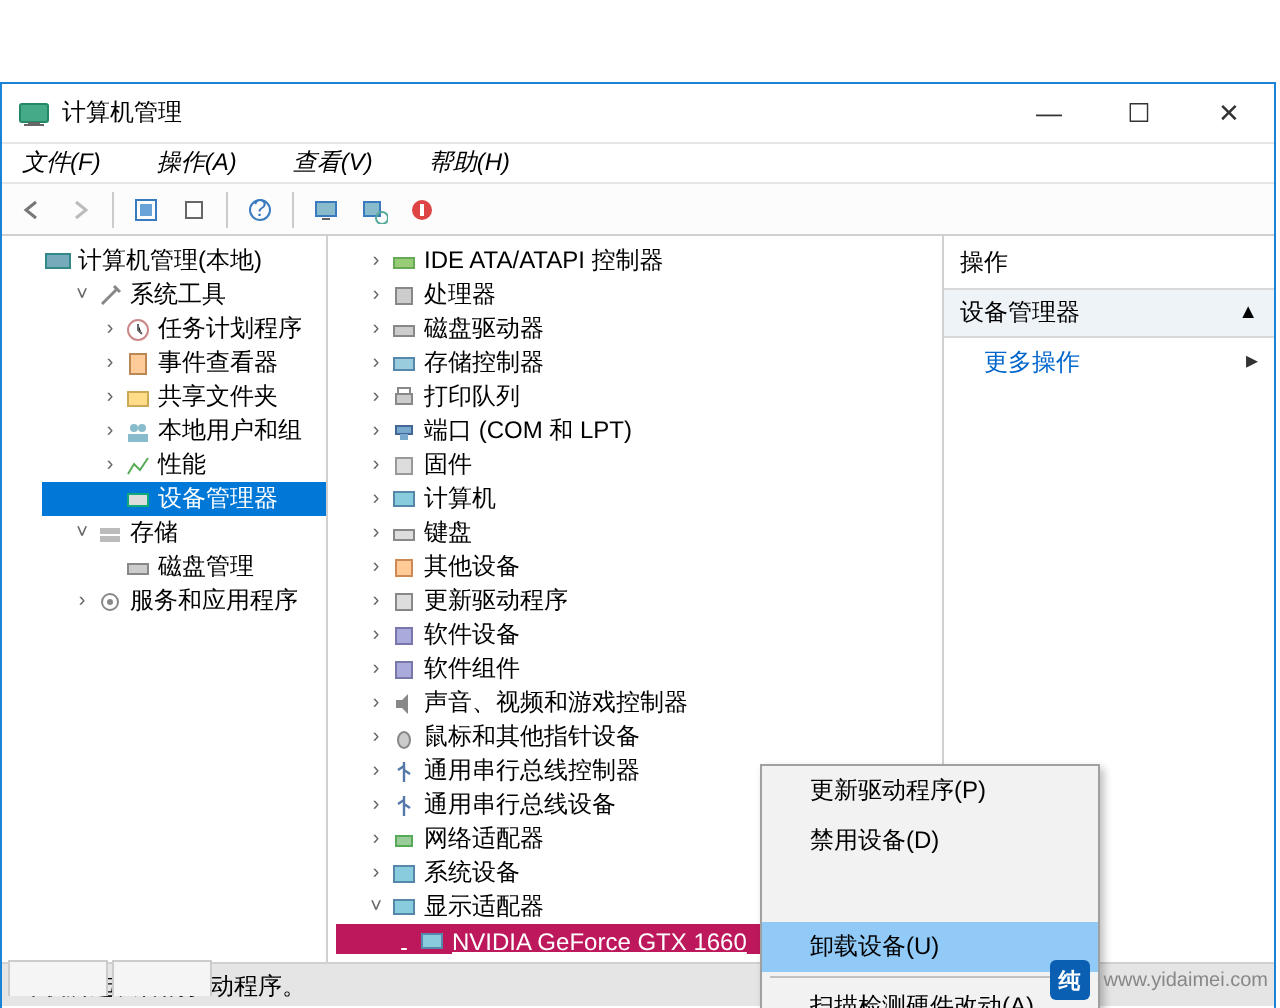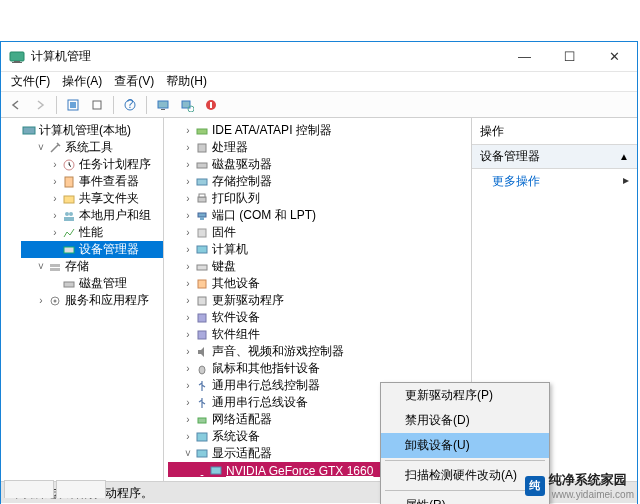--- a/index.html
+++ b/index.html
@@ -4,21 +4,21 @@
 <style>
 * { box-sizing: border-box; margin: 0; padding: 0; font-family: "Microsoft YaHei", "Segoe UI", sans-serif; font-size: 12px; }
 body { width: 640px; height: 504px; background: #fff; position: relative; overflow: hidden; }
 .window { border: 1px solid #1883d7; width: 638px; height: 465px; background: #fff; margin-top: 41px; }
 .titlebar { height: 30px; display: flex; align-items: center; padding: 0 0 0 8px; border-bottom: 1px solid #e5e5e5; }
 .titlebar .icon { width: 16px; height: 16px; margin-right: 6px; }
 .titlebar .title { flex: 1; }
 .winbtns { display: flex; }
 .winbtn { width: 45px; height: 28px; display: flex; align-items: center; justify-content: center; color: #333; }
 .winbtn span { font-size: 13px; font-family: "Segoe UI Symbol", Arial; }
-.menubar { height: 20px; display: flex; align-items: center; padding: 0 4px; gap: 0; border-bottom: 1px solid #e5e5e5; }
+.menubar { height: 20px; display: flex; align-items: center; padding: 0 4px; gap: 16px; border-bottom: 1px solid #e5e5e5; font-style: italic; }
 .menubar .menuitem { padding: 2px 6px; }
 .toolbar { height: 26px; display: flex; align-items: center; padding: 0 4px; gap: 2px; border-bottom: 1px solid #d0d0d0; background:#fcfcfc; }
 .tbtn { width: 22px; height: 22px; display:flex; align-items:center; justify-content:center; }
 .tbsep { width:1px; height:18px; background:#ccc; margin:0 3px; }
 .content { display: flex; height: 363px; }
 .leftpane { width: 163px; border-right: 1px solid #d0d0d0; padding: 4px 0 4px 20px; overflow:hidden; }
 .midpane { flex: 1; border-right: 1px solid #d0d0d0; padding: 4px 0 4px 4px; overflow:hidden; position:relative; }
 .rightpane { width: 165px; padding: 0; }
 .tree-row { display:flex; align-items:center; height:17px; white-space:nowrap; }
 .tree-row .exp { width:12px; text-align:center; color:#666; font-size:10px; }
@@ -27,21 +27,21 @@
 .tree-row.selected-mid { background:#be185d; color:#fff;text-decoration:underline; }
 .indent0 { padding-left:0px; }
 .indent1 { padding-left:14px; }
 .indent2 { padding-left:28px; }
 .right-header { background:#fff; padding:5px 8px 4px; font-weight:normal; font-size:12px; }
 .right-sub { background:#eef3f8; padding:3px 8px; display:flex; justify-content:space-between; align-items:center; border-top:1px solid #d8d8d8; border-bottom:1px solid #d8d8d8; }
 .right-link { padding:4px 8px 4px 20px; color:#0066cc; }
 .statusbar { height:22px; border-top:1px solid #d0d0d0; padding:3px 8px; font-size:12px; background:#e5e5e5; }
 .context-menu { position:absolute; left:380px; top:382px; width:170px; background:#f2f2f2; border:1px solid #a0a0a0; box-shadow:2px 2px 4px rgba(0,0,0,0.25); z-index:5; }
 .context-menu .mi { padding:4px 10px 4px 24px; white-space:nowrap; }
-.context-menu .mi.highlight { background:#91c9f7; }
+.context-menu .mi.highlight { background:#91c9f7;margin-top:28px; }
 .context-menu .msep { height:1px; background:#c0c0c0; margin:2px 4px; }
 .watermark { position:absolute; right:6px; bottom:4px; display:flex; align-items:center; gap:4px; z-index:10;}
 .watermark .logo { width:20px; height:20px; background:#0a5fb3; border-radius:3px; display:flex; align-items:center; justify-content:center;}
 .watermark .logo span{ color:#fff; font-size:11px; font-weight:bold;}
 .watermark .wt{ font-size:13px; color:#222; font-weight:bold;}
 .watermark .wurl{ font-size:10px; color:#888; margin-left:3px;}
 .tabs-area { position:absolute; left:4px; top:480px; display:flex; gap:2px; }
 .tab-ph { width:50px; height:18px; border:1px solid #ccc; border-bottom:none; background:#f5f5f5; }
 svg { display:block; }
 .midinner { height: 100%; overflow: hidden;}
@@ -466,16 +466,15 @@
 <div class="tabs-area">
   <div class="tab-ph"></div>
   <div class="tab-ph"></div>
 </div>
 
 <div class="watermark">
   <div class="logo">
       <span>纯</span>
     </div>
   <div>
-    <div class="wt">纯净系统家园</div>
     <div class="wurl">www.yidaimei.com</div>
   </div>
 </div>
 
 </body></html>

